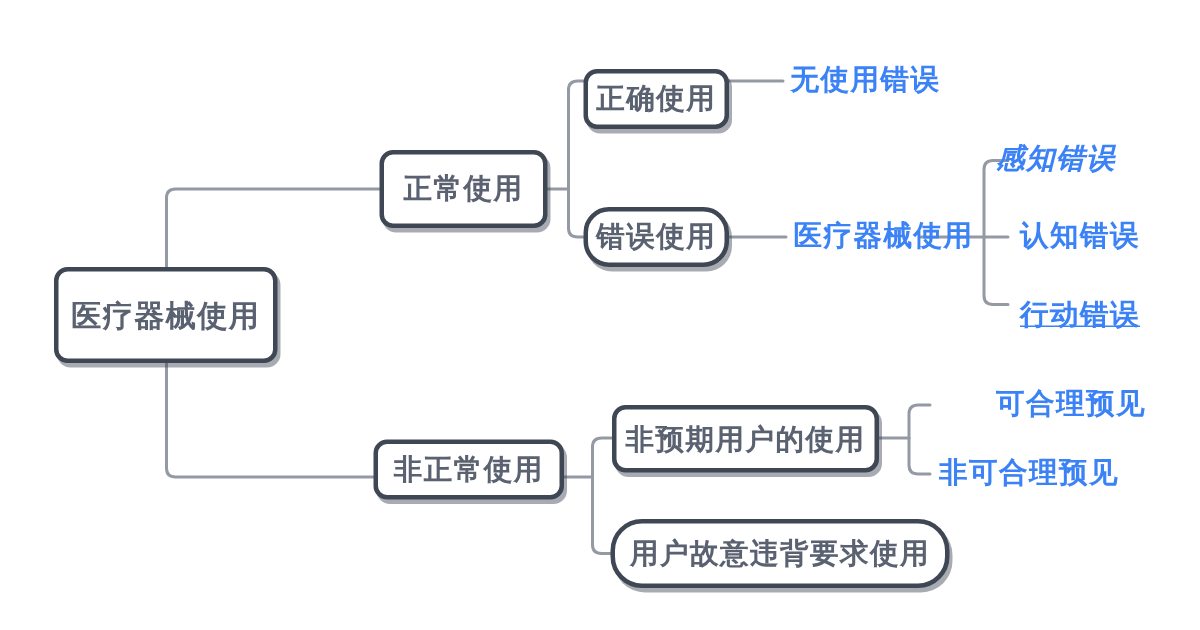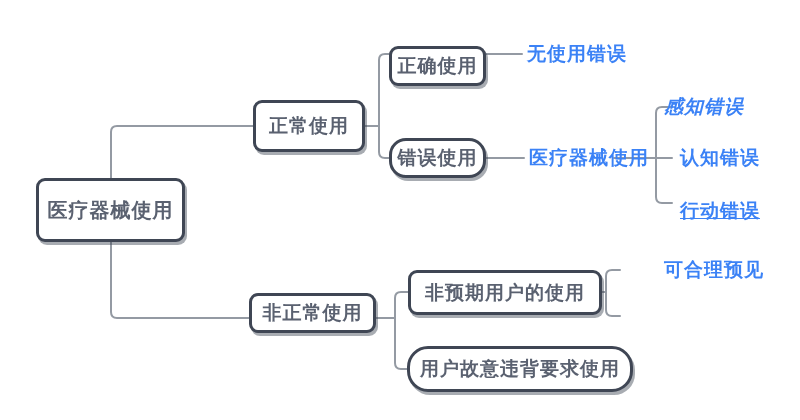--- a/index.html
+++ b/index.html
@@ -55,21 +55,21 @@
     white-space: nowrap;
     cursor: default;
   }
 
   
   .n-root       { left: 36px;  top: 178px; width: 149px; height: 64px; }
   .n-normal     { left: 253px; top: 100px; width: 112px; height: 52px; }
   .n-correct    { left: 389px; top: 34px;  width: 97px;  height: 40px; margin-top: 12px; }
   .n-wrong      { left: 389px; top: 138px; width: 97px;  height: 40px; border-radius: 17px; }
   .n-abnormal   { left: 249px; top: 293px; width: 127px; height: 40px; }
-  .n-unintended { left: 408px; top: 270px; width: 194px; height: 45px; }
+  .n-unintended { left: 408px; top: 270px; width: 178px; height: 45px; }
   .n-intent     { left: 407px; top: 346px; width: 226px; height: 46px; border-radius: 21px; }
 
   
   .l-noerror    { left: 527px; top: 41px;  }
   .l-haserror   { left: 529px; top: 145px; }
   .l-perception { left: 664px; top: 94px; font-style: italic;  }
   .l-cognition  { left: 680px; top: 145px; }
   .l-action     { left: 680px; top: 198px; text-decoration: underline; }
   .l-foresee    { left: 664px; top: 257px; }
   .l-notforesee { left: 626px; top: 303px; }
@@ -117,14 +117,15 @@
   <div class="leaf l-haserror">医疗器械使用</div>
 
   <div class="leaf l-perception">感知错误</div>
 
   <div class="leaf l-cognition">认知错误</div>
 
   <div class="leaf l-action">行动错误</div>
 
   <div class="leaf l-foresee">可合理预见</div>
 
+  <div class="leaf l-notforesee">非可合理预见</div>
 
 </div>
 
 </body></html>

